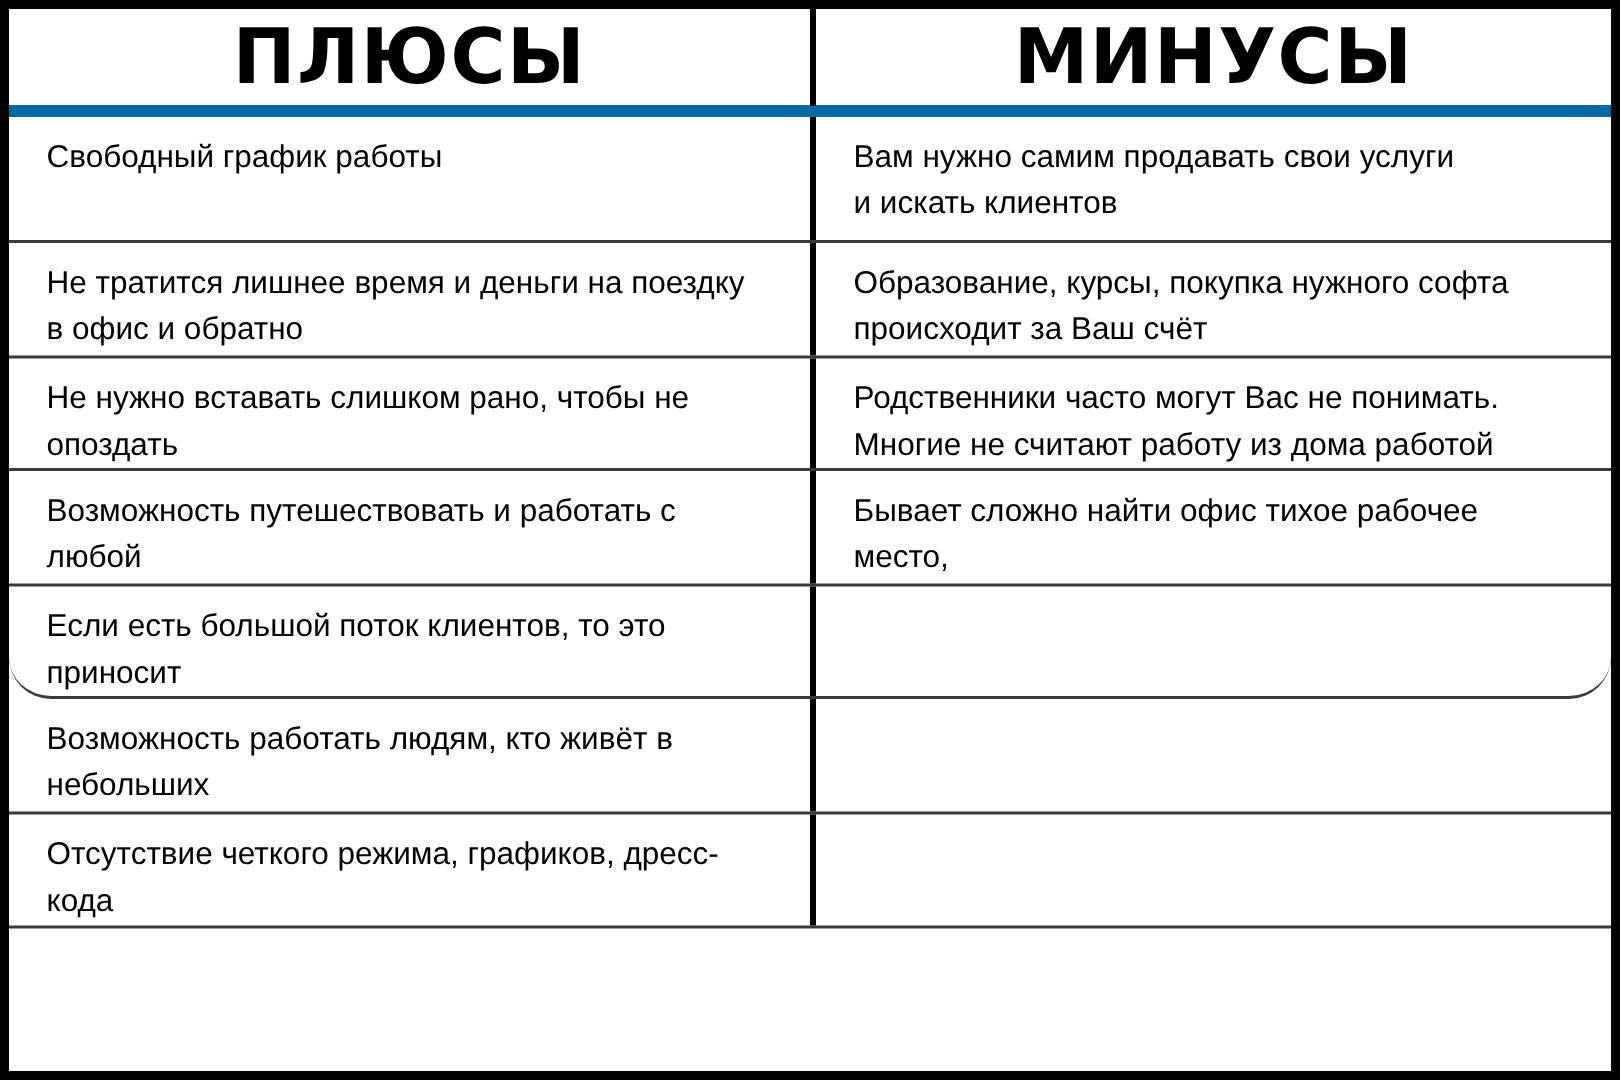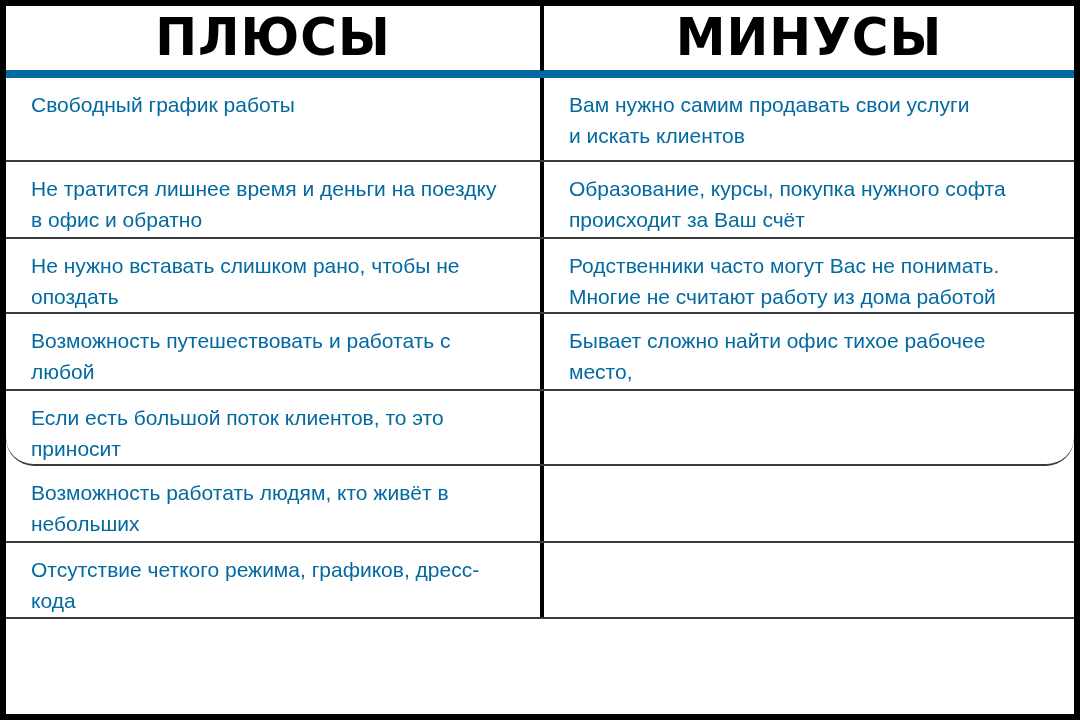--- a/index.html
+++ b/index.html
@@ -47,21 +47,21 @@
   .rows .row:nth-child(5) { height: 73px; border-radius: 28px; }
   .rows .row:nth-child(6) { height: 75px; }
   .rows .row:nth-child(7) { height: 74px; gap: 36px; }
   .rows .row:nth-child(8) { height: 76px; border-bottom-color: #5a5a5a; }
   .rows .row:nth-child(9) { flex: 1; border-bottom: none; }
   .cell {
     box-sizing: border-box;
     padding: 11px 22px 0 25px;
     font-size: 21px;
     line-height: 31px;
-    color: #0369a1;
+    color: #000000;
     white-space: pre-line;
     overflow: hidden;
   }
   .cell.left { width: 538px; border-right: 4px solid #000; }
   .cell.right { flex: 1; }
   .rows .row:nth-child(9) .cell { padding-top: 7px; }
 </style>
 </head>
 <body>
 

